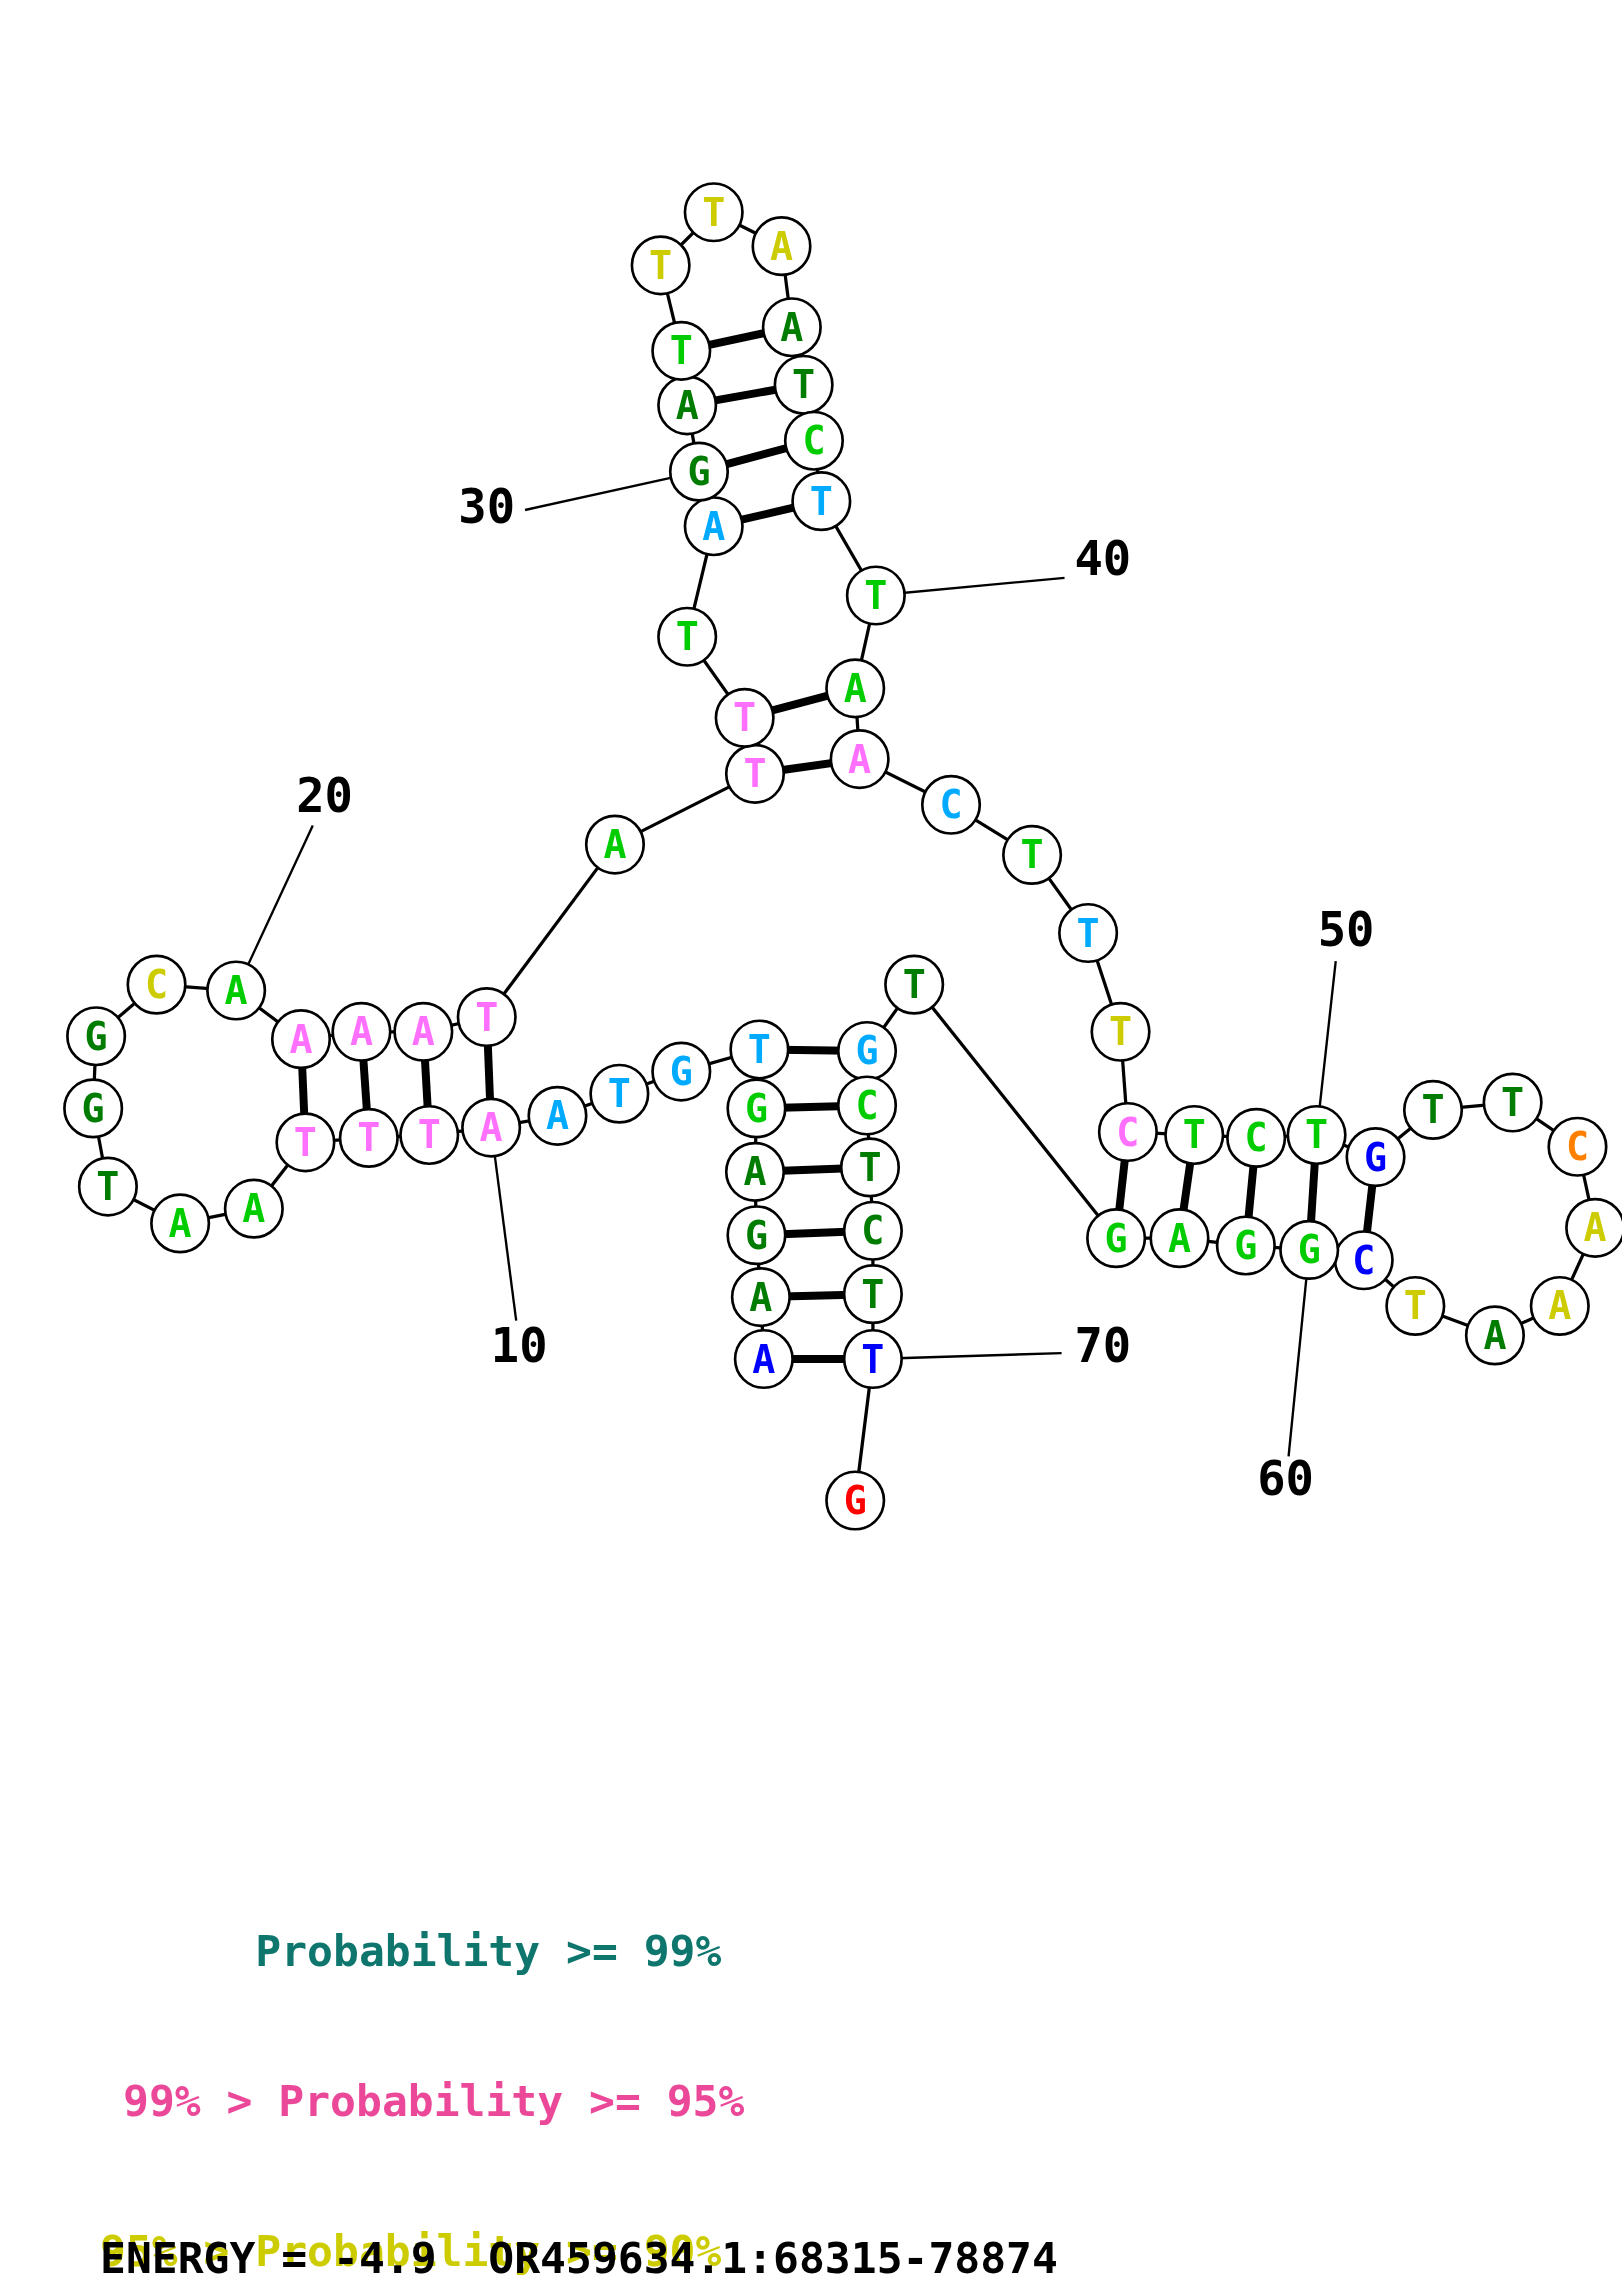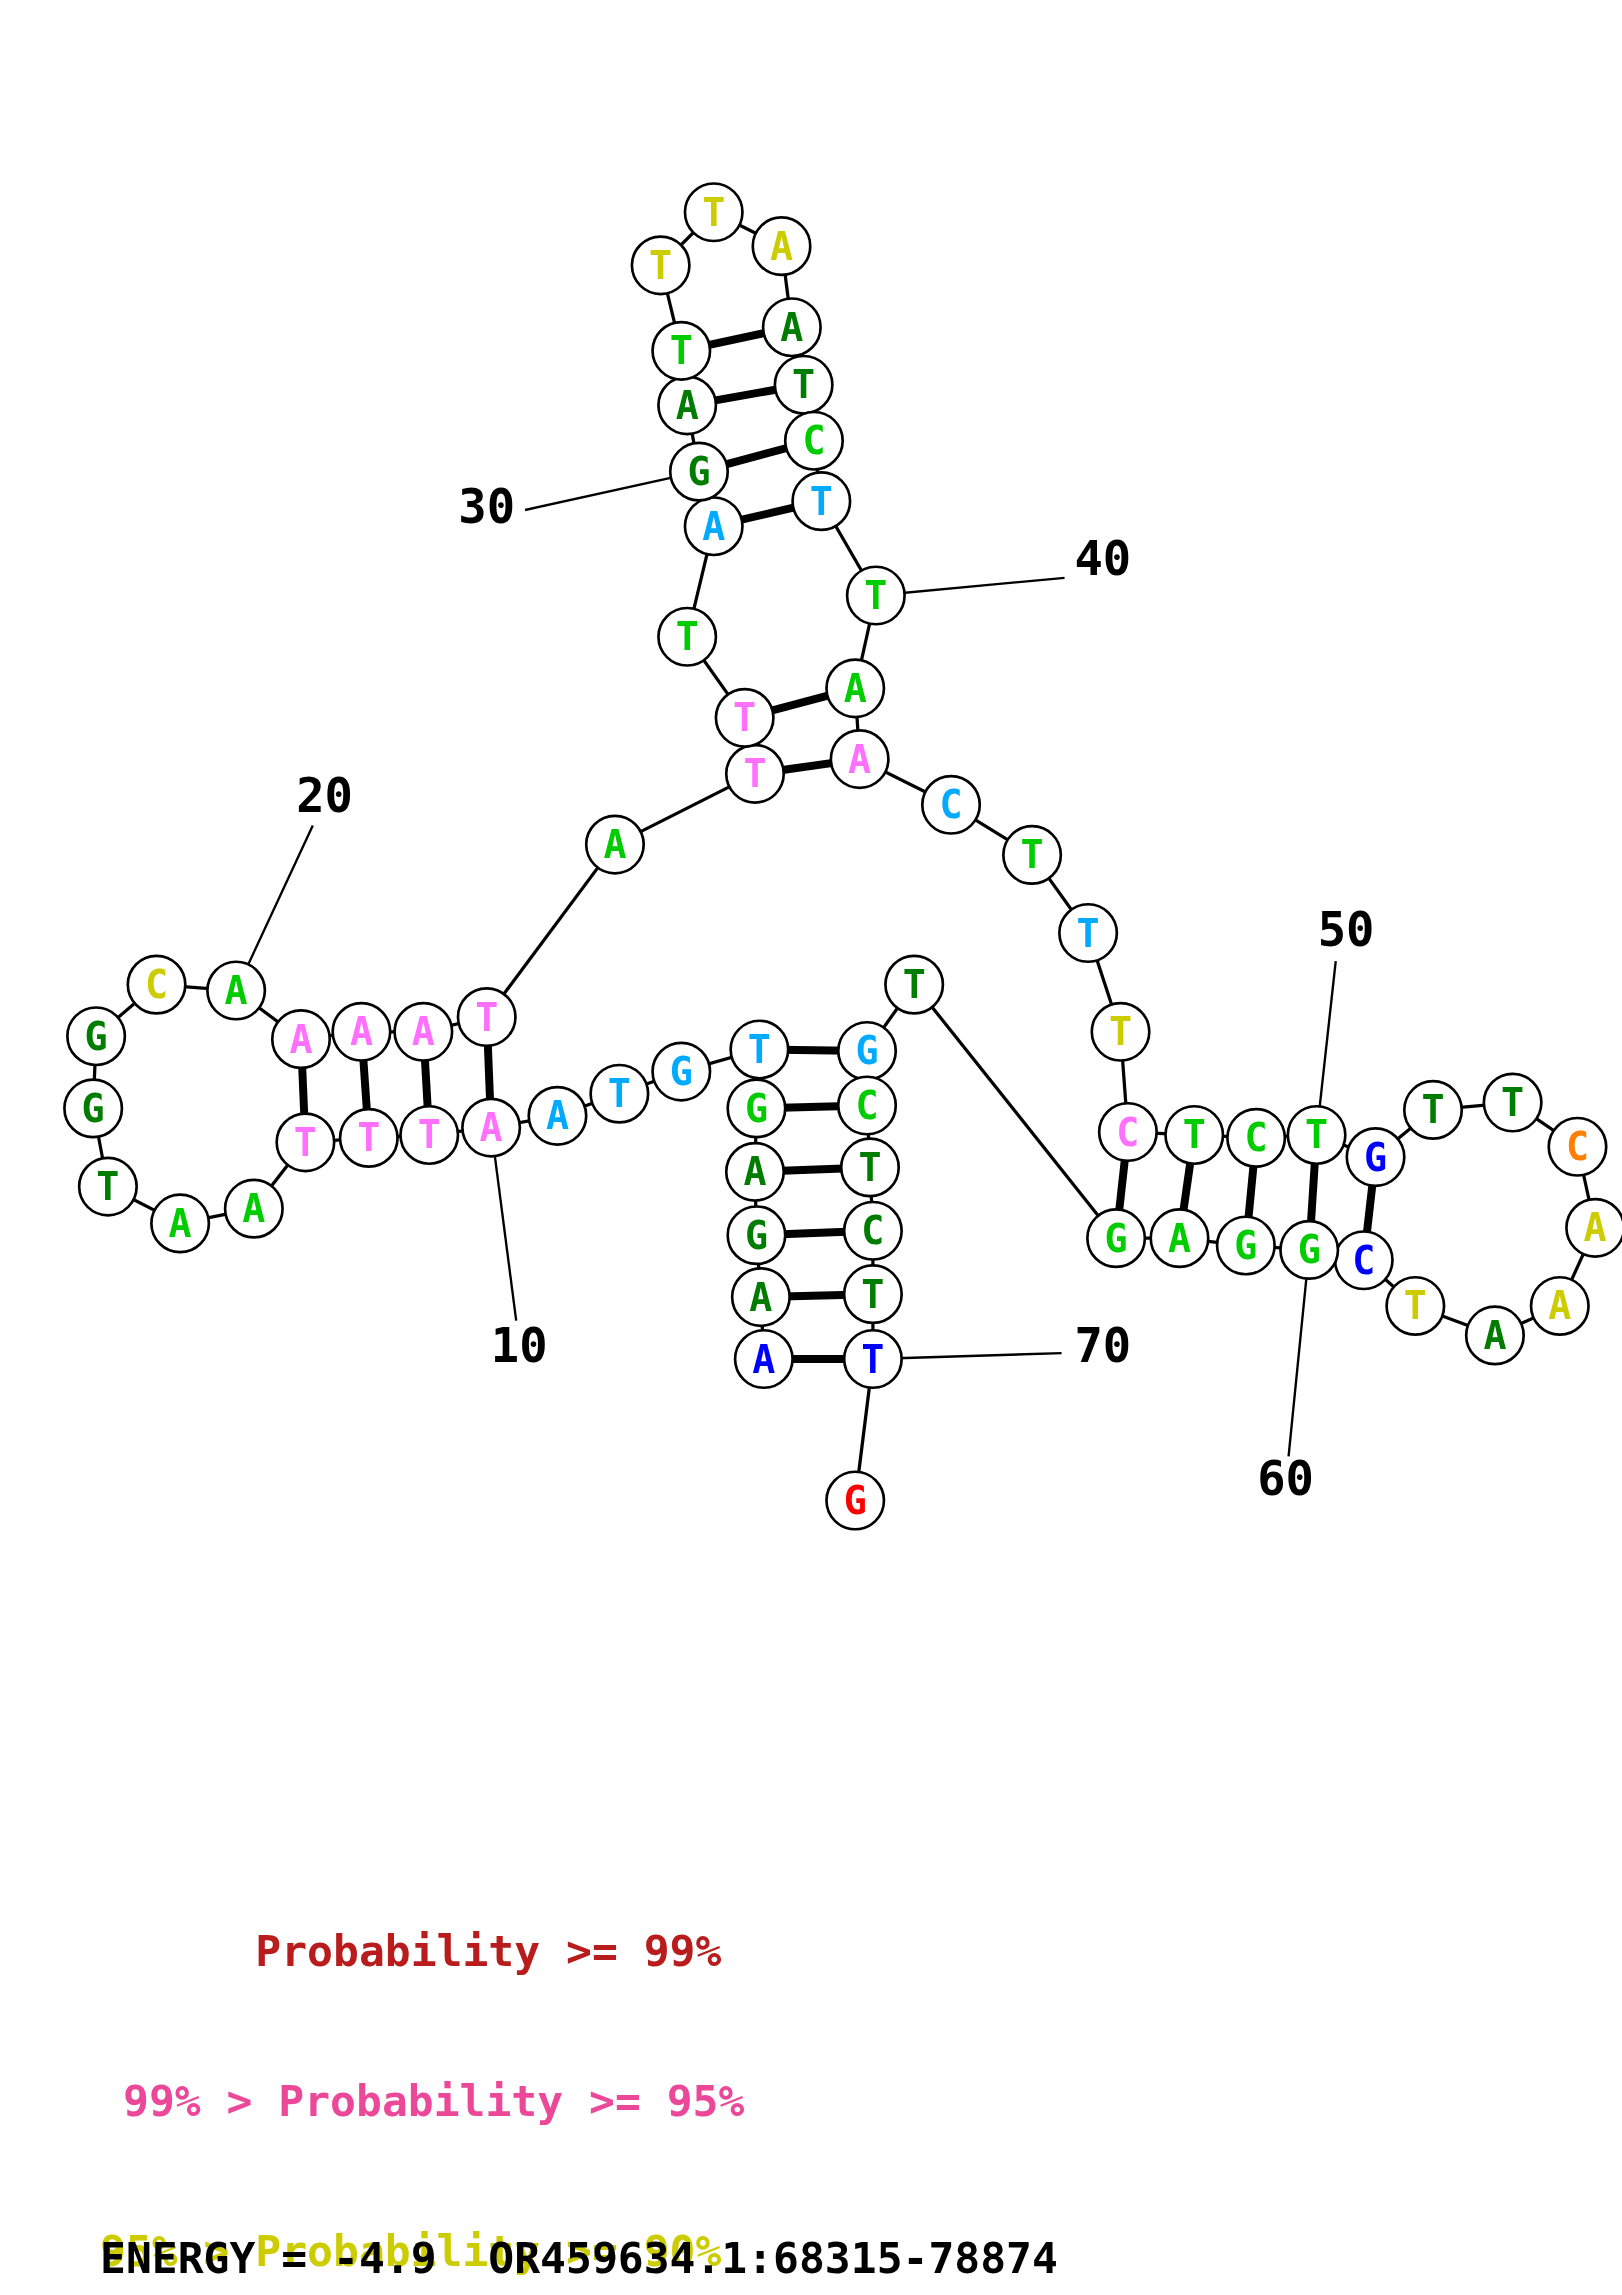--- a/index.html
+++ b/index.html
@@ -265,21 +265,21 @@
     <text x="352" y="924" fill="#000" font-size="32" font-weight="bold" text-anchor="middle" font-family="&quot;DejaVu Sans Mono&quot;, monospace">10</text>
     <text x="220" y="551" fill="#000" font-size="32" font-weight="bold" text-anchor="middle" font-family="&quot;DejaVu Sans Mono&quot;, monospace">20</text>
     <text x="330" y="355" fill="#000" font-size="32" font-weight="bold" text-anchor="middle" font-family="&quot;DejaVu Sans Mono&quot;, monospace">30</text>
     <text x="748" y="390" fill="#000" font-size="32" font-weight="bold" text-anchor="middle" font-family="&quot;DejaVu Sans Mono&quot;, monospace">40</text>
     <text x="913" y="642" fill="#000" font-size="32" font-weight="bold" text-anchor="middle" font-family="&quot;DejaVu Sans Mono&quot;, monospace">50</text>
     <text x="872" y="1014" fill="#000" font-size="32" font-weight="bold" text-anchor="middle" font-family="&quot;DejaVu Sans Mono&quot;, monospace">60</text>
     <text x="748" y="924" fill="#000" font-size="32" font-weight="bold" text-anchor="middle" font-family="&quot;DejaVu Sans Mono&quot;, monospace">70</text>
   </svg>
 
 <div class="legend">
-  <div class="legend-line" style="color: #b91c1c;">      Probability &gt;= 99%</div>
+  <div class="legend-line" style="color: #0f766e;">      Probability &gt;= 99%</div>
   <div class="legend-line" style="color: #ec4899; margin-left: 23px;">99% &gt; Probability &gt;= 95%</div>
   <div class="legend-line" style="color: rgb(204, 204, 0);">95% &gt; Probability &gt;= 90%</div>
   
   
   
   
   
 </div>
 
 <div class="footer">ENERGY = -4.9  OR459634.1:68315-78874</div>

